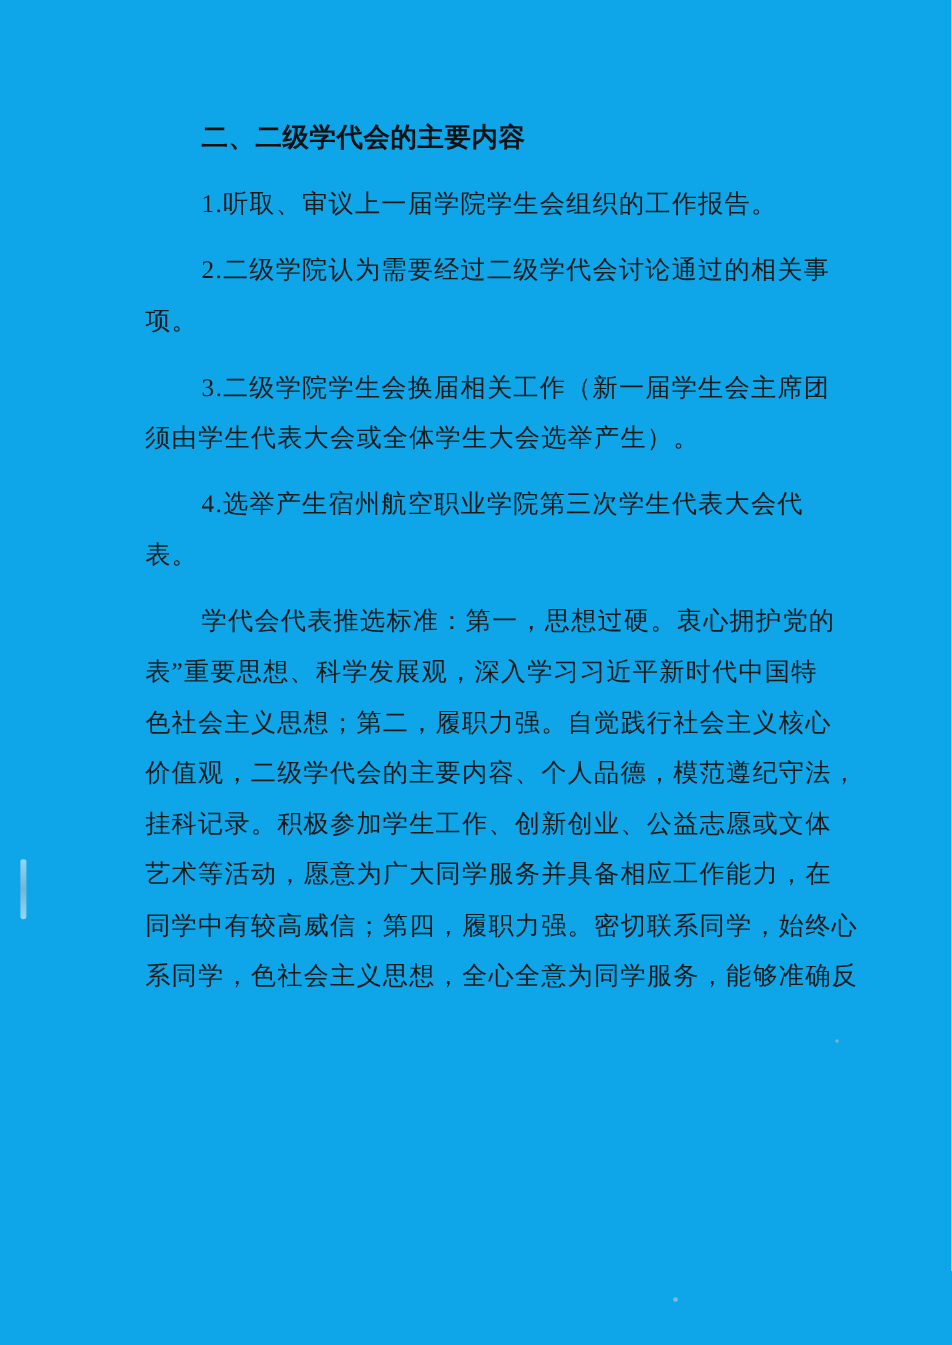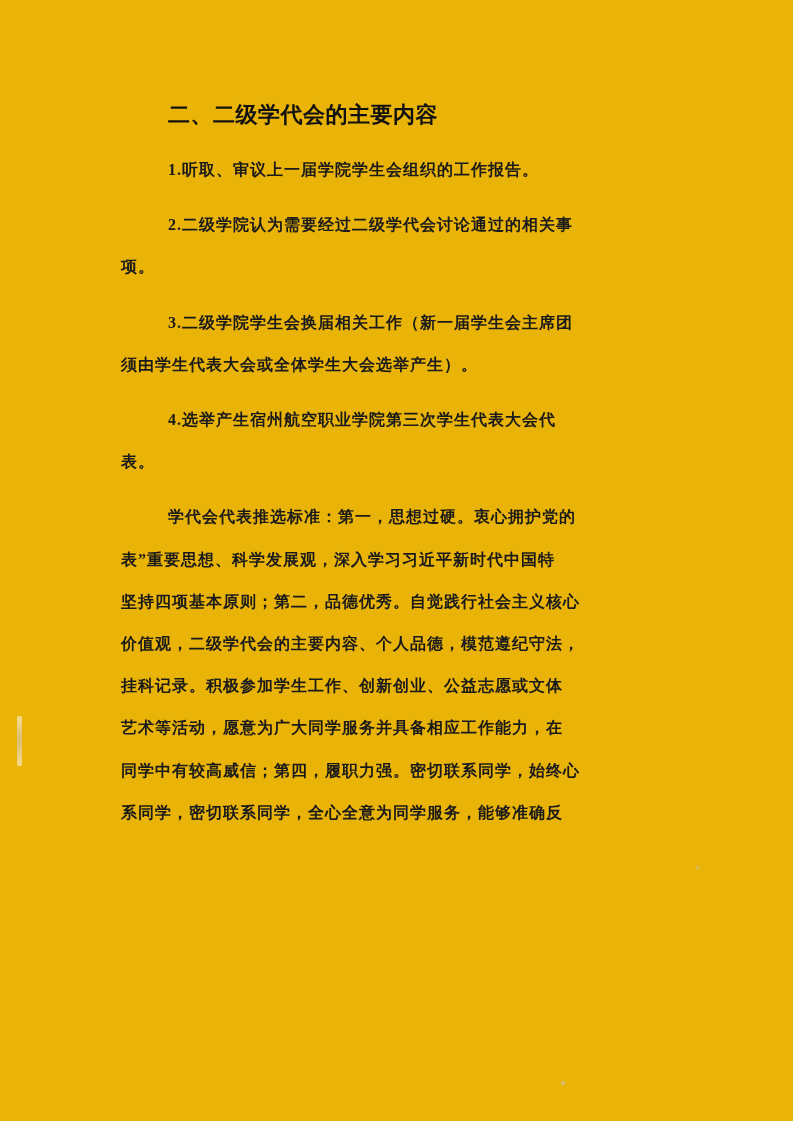--- a/index.html
+++ b/index.html
@@ -4,21 +4,21 @@
 <style>
   html, body {
     margin: 0;
     padding: 0;
     background: #ffffff;
   }
   .page {
     position: relative;
     width: 793px;
     height: 1121px;
-    background: #eab308;
+    background: #0ea5e9;
     overflow: hidden;
     font-family: "Liberation Serif", "DejaVu Serif", serif;
   }
   .content {
     position: absolute;
     left: 121px;
     top: 94px;
     width: 600px;
     color: #1a1a1a;
   }
@@ -29,25 +29,24 @@
     line-height: 42px;
     letter-spacing: 0.5px;
     padding-left: 47px;
     white-space: nowrap;
     color: #111111;
   }
   .para {
     margin: 13px 0 0 0;
   }
   .line {
-    font-size: 16px;
+    font-size: 21px;
     line-height: 42.2px;
     letter-spacing: 1px;
     white-space: nowrap;
-    font-weight: bold;
   }
   .line.indent {
     padding-left: 47px;
   }
   .artifact {
     position: absolute;
     pointer-events: none;
   }
   .smudge {
     border-radius: 2px;
@@ -81,23 +80,23 @@
           <div class="line indent">3.二级学院学生会换届相关工作（新一届学生会主席团</div>
           <div class="line">须由学生代表大会或全体学生大会选举产生）。</div>
         </div>
         <div class="para">
           <div class="line indent">4.选举产生宿州航空职业学院第三次学生代表大会代</div>
           <div class="line">表。</div>
         </div>
         <div class="para">
           <div class="line indent">学代会代表推选标准：第一，思想过硬。衷心拥护党的</div>
           <div class="line">表”重要思想、科学发展观，深入学习习近平新时代中国特</div>
-          <div class="line">坚持四项基本原则；第二，品德优秀。自觉践行社会主义核心</div>
+          <div class="line">色社会主义思想；第二，履职力强。自觉践行社会主义核心</div>
           <div class="line">价值观，二级学代会的主要内容、个人品德，模范遵纪守法，</div>
           <div class="line">挂科记录。积极参加学生工作、创新创业、公益志愿或文体</div>
           <div class="line">艺术等活动，愿意为广大同学服务并具备相应工作能力，在</div>
           <div class="line">同学中有较高威信；第四，履职力强。密切联系同学，始终心</div>
-          <div class="line">系同学，密切联系同学，全心全意为同学服务，能够准确反</div>
+          <div class="line">系同学，色社会主义思想，全心全意为同学服务，能够准确反</div>
         </div>
       </div>
   </div>
 
 </div>
 
 </body></html>

